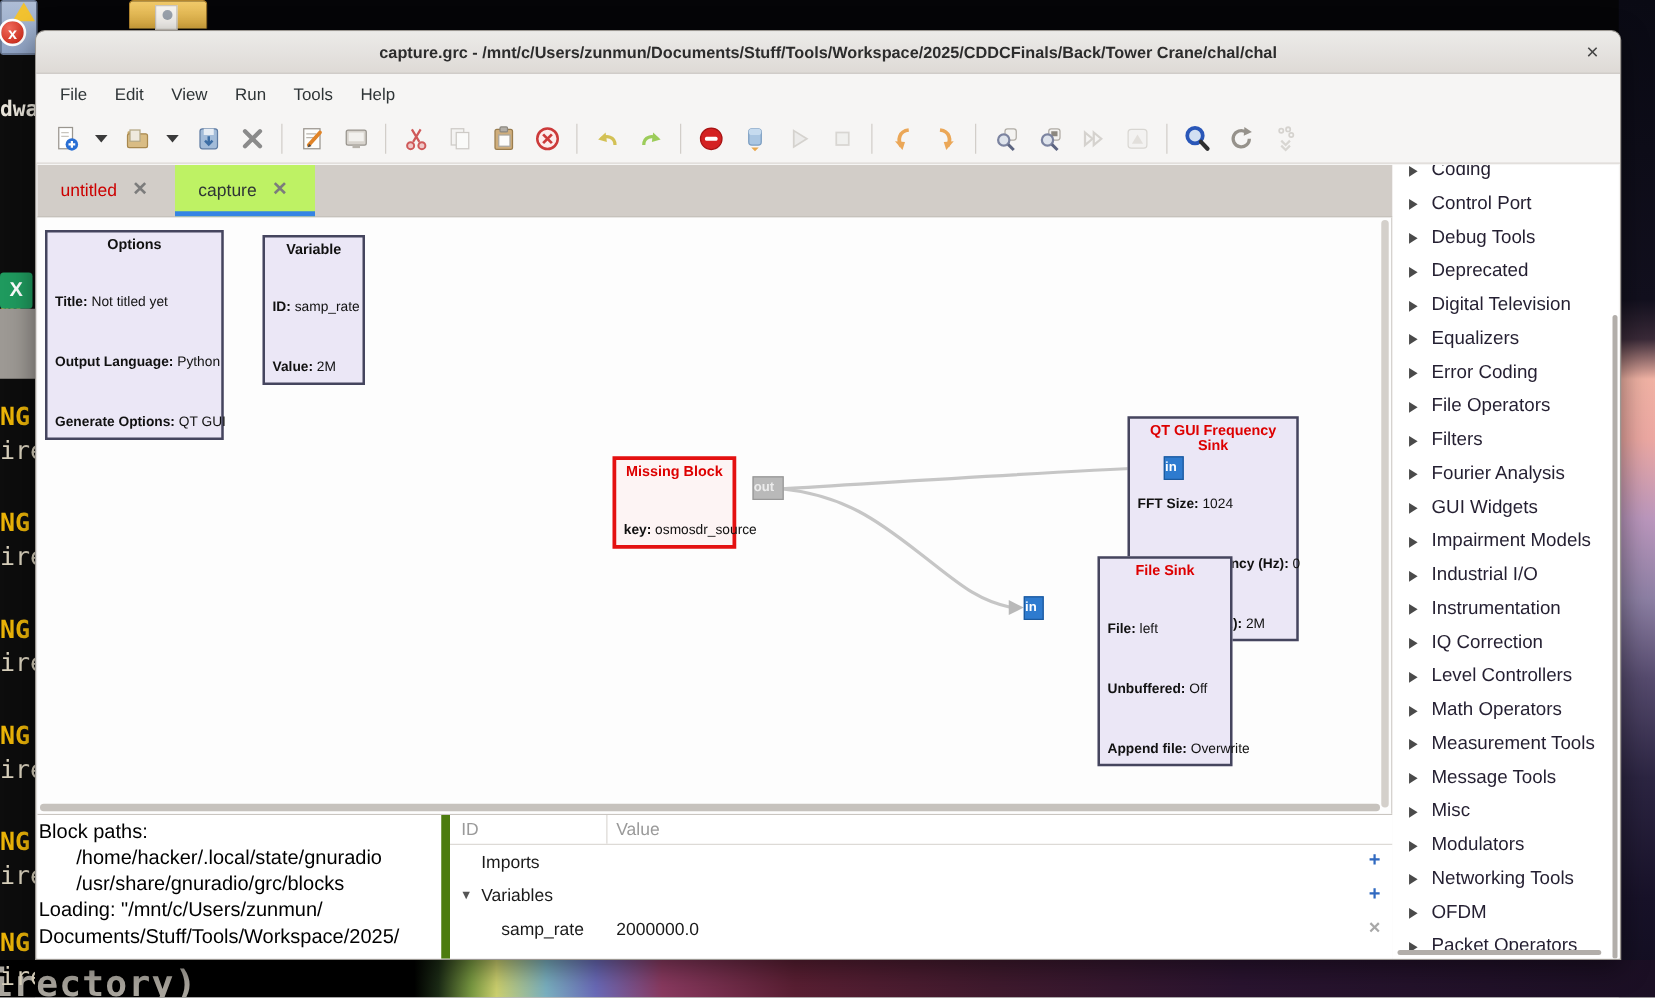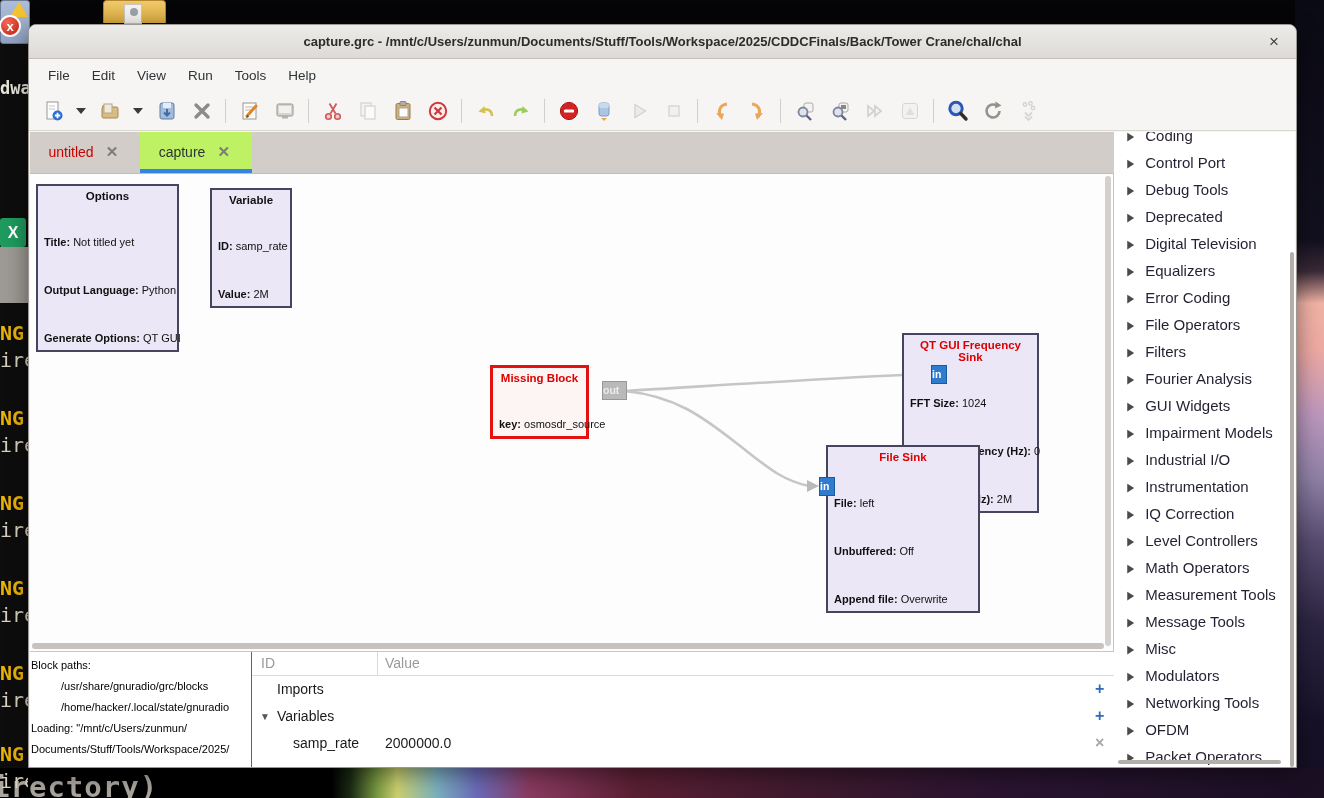--- a/index.html
+++ b/index.html
@@ -78,22 +78,22 @@
   .plabel { font-weight:bold; }
   .plabel::after { content:": "; font-weight:bold; }
   .gblock.error-block { background:#fdf4f4; border:3px solid #e41111; }
   .port { position:absolute; font-size:10.5px; font-weight:bold; }
   .in-port { width:16px; height:19px; background:#2e7bcf; border:1px solid #1c5a9e; color:#fff; line-height:17px; }
   .out-port { width:25px; height:19px; background:#b9b9b9; border:1px solid #989898; color:#ececec; line-height:17px; }
   .hscroll-canvas { position:absolute; left:2px; bottom:2px; width:1072px; height:6px; background:#c6c2bd; border-radius:3px; }
   .vscroll-canvas { position:absolute; right:2px; top:2px; width:6px; height:470px; background:#d4d0cb; border-radius:3px; }
 
   .bottom-panel { height:117px; border-top:1px solid #c9c5c0; display:flex; background:#fff; }
-  .console { width:222px; padding:3px 0 0 1px; font-size:11px; color:#000; line-height:21px;
-    overflow:hidden; border-right:1px solid #4d7c0f; }
+  .console { width:330px; padding:3px 0 0 1px; font-size:16px; color:#000; line-height:21px;
+    overflow:hidden; border-right:7px solid #4d7c0f; }
   .console .cline { white-space:nowrap; }
   .console .indent { padding-left:30px; }
   .vartable { flex:1; position:relative; font-size:14px; }
   .vt-header { height:24px; display:flex; color:#9a9a9a; border-bottom:1px solid #dddad6; align-items:center; }
   .vt-id-col { width:126px; padding-left:9px; border-right:1px solid #dddad6; height:100%; display:flex; align-items:center; }
   .vt-val-col { padding-left:7px; }
   .vt-row { height:27px; display:flex; align-items:center; position:relative; color:#1a1a1a; }
   .vt-row .rid { width:126px; padding-left:25px; }
   .vt-row .rid.lvl2 { padding-left:41px; }
   .vt-row .expander { position:absolute; left:8px; font-size:10px; color:#555; }
@@ -406,37 +406,37 @@
           <div class="port out-port" style="left:572px;top:207px">out</div>
 
           <div class="gblock" style="left:872px;top:159px;width:137px">
             <div class="btitle red">QT GUI Frequency Sink</div>
             <div class="bparam"><span class="plabel">FFT Size</span><span class="pval">1024</span></div>
             <div class="bparam"><span class="plabel">Center Frequency (Hz)</span><span class="pval">0</span></div>
             <div class="bparam"><span class="plabel">Bandwidth (Hz)</span><span class="pval">2M</span></div>
           </div>
           <div class="port in-port" style="left:901px;top:191px">in</div>
 
-          <div class="gblock" style="left:796px;top:271px;width:154px">
+          <div class="gblock" style="left:848px;top:271px;width:108px">
             <div class="btitle red">File Sink</div>
             <div class="bparam"><span class="plabel">File</span><span class="pval">left</span></div>
             <div class="bparam"><span class="plabel">Unbuffered</span><span class="pval">Off</span></div>
             <div class="bparam"><span class="plabel">Append file</span><span class="pval">Overwrite</span></div>
           </div>
           <div class="port in-port" style="left:789px;top:303px">in</div>
 
           <div class="hscroll-canvas"></div>
           <div class="vscroll-canvas"></div>
         </div>
 
         <div class="bottom-panel">
           <div class="console">
             <div class="cline">Block paths:</div>
+            <div class="cline indent">/home/hacker/.local/state/gnuradio</div>
             <div class="cline indent">/usr/share/gnuradio/grc/blocks</div>
-            <div class="cline indent">/home/hacker/.local/state/gnuradio</div>
             <div class="cline"></div>
             <div class="cline">Loading: "/mnt/c/Users/zunmun/</div>
             <div class="cline">Documents/Stuff/Tools/Workspace/2025/</div>
           </div>
 
           <div class="vartable">
             <div class="vt-header">
               <div class="vt-id-col">ID</div>
               <div class="vt-val-col">Value</div>
             </div>

